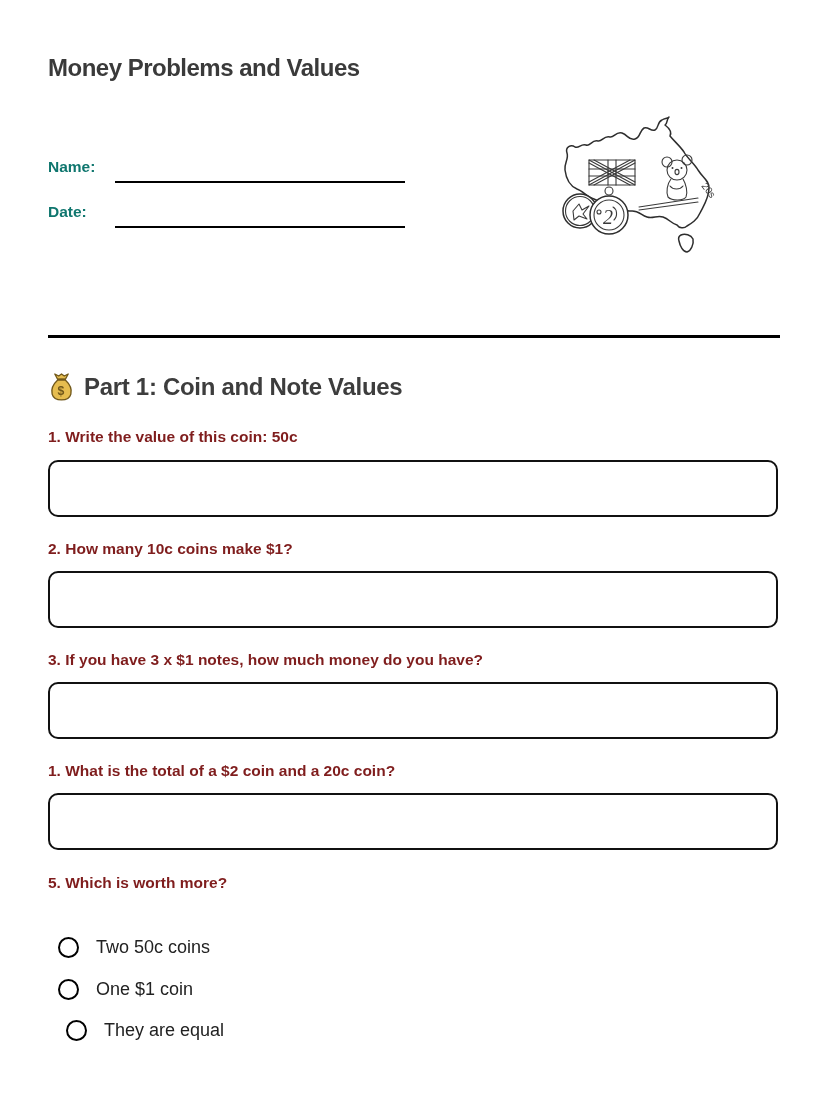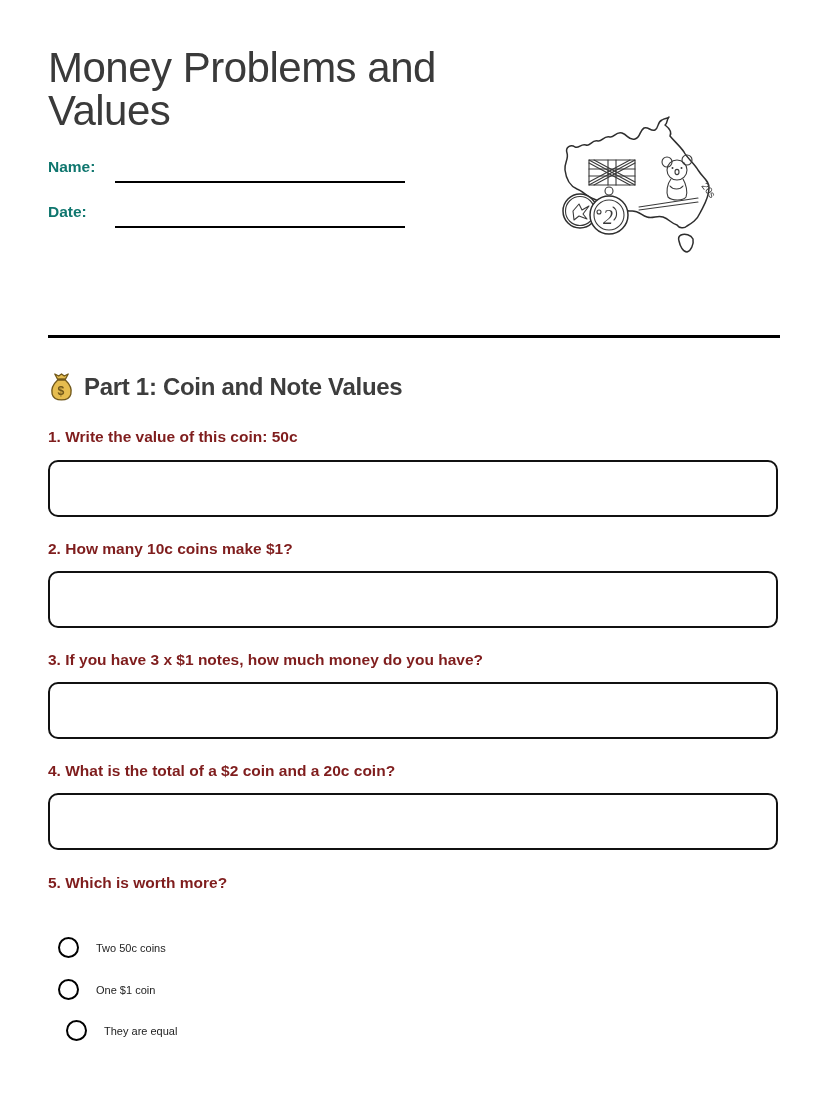--- a/index.html
+++ b/index.html
@@ -10,22 +10,22 @@
     overflow: hidden;
   }
   .page {
     position: relative;
     width: 828px; height: 1118px;
     background: #ffffff;
   }
   .page-title {
     position: absolute; left: 48px; top: 46px;
     width: 470px;
-    font-size: 42px; line-height: 43px;
-    font-weight: 400; color: #3a3a3a;
+    font-size: 24px; line-height: 43px;
+    font-weight: 700; color: #3a3a3a;
     letter-spacing: -0.5px;
   }
   .field-row { position: absolute; left: 48px; }
   .field-row.name { top: 158px; }
   .field-row.date { top: 203px; }
   .field-label {
     font-size: 15.5px; font-weight: 700; color: #0f766e;
   }
   .field-line {
     position: absolute; left: 115px; height: 2.2px;
@@ -67,21 +67,21 @@
     display: flex; align-items: center; gap: 17px;
     height: 21px; cursor: pointer;
   }
   .r1 { top: 937px; } .r2 { top: 979px; } .r3 { top: 1020px; padding-left: 8px; }
   .radio-circle {
     width: 21px; height: 21px; flex: 0 0 auto;
     border: 2.6px solid #000000; border-radius: 50%;
     background: #ffffff;
   }
   .radio-label {
-    font-size: 11px; font-weight: 400; color: #222222;
+    font-size: 18px; font-weight: 400; color: #222222;
   }
   svg { display: block; }
   .line-art { fill: none; stroke: #2e2e2e; stroke-width: 1.5; stroke-linejoin: round; stroke-linecap: round; }
   .line-art-thin { fill: none; stroke: #3a3a3a; stroke-width: 1.1; stroke-linejoin: round; stroke-linecap: round; }
   .coin-fill { fill: #ffffff; stroke: #2e2e2e; stroke-width: 1.5; }
 </style>
 </head>
 <body>
 
 <div class="page">
@@ -170,21 +170,21 @@
 
   <div class="q-label q1">1. Write the value of this coin: 50c</div>
   <div class="answer-box b1"></div>
 
   <div class="q-label q2">2. How many 10c coins make $1?</div>
   <div class="answer-box b2"></div>
 
   <div class="q-label q3">3. If you have 3 x $1 notes, how much money do you have?</div>
   <div class="answer-box b3"></div>
 
-  <div class="q-label q4">4. What is the total of a $2 coin and a 20c coin?</div>
+  <div class="q-label q4">1. What is the total of a $2 coin and a 20c coin?</div>
   <div class="answer-box b4"></div>
 
   <div class="q-label q5">5. Which is worth more?</div>
 
   <div class="radio-row r1">
     <span class="radio-circle"></span>
     <span class="radio-label">Two 50c coins</span>
   </div>
   <div class="radio-row r2">
     <span class="radio-circle"></span>

